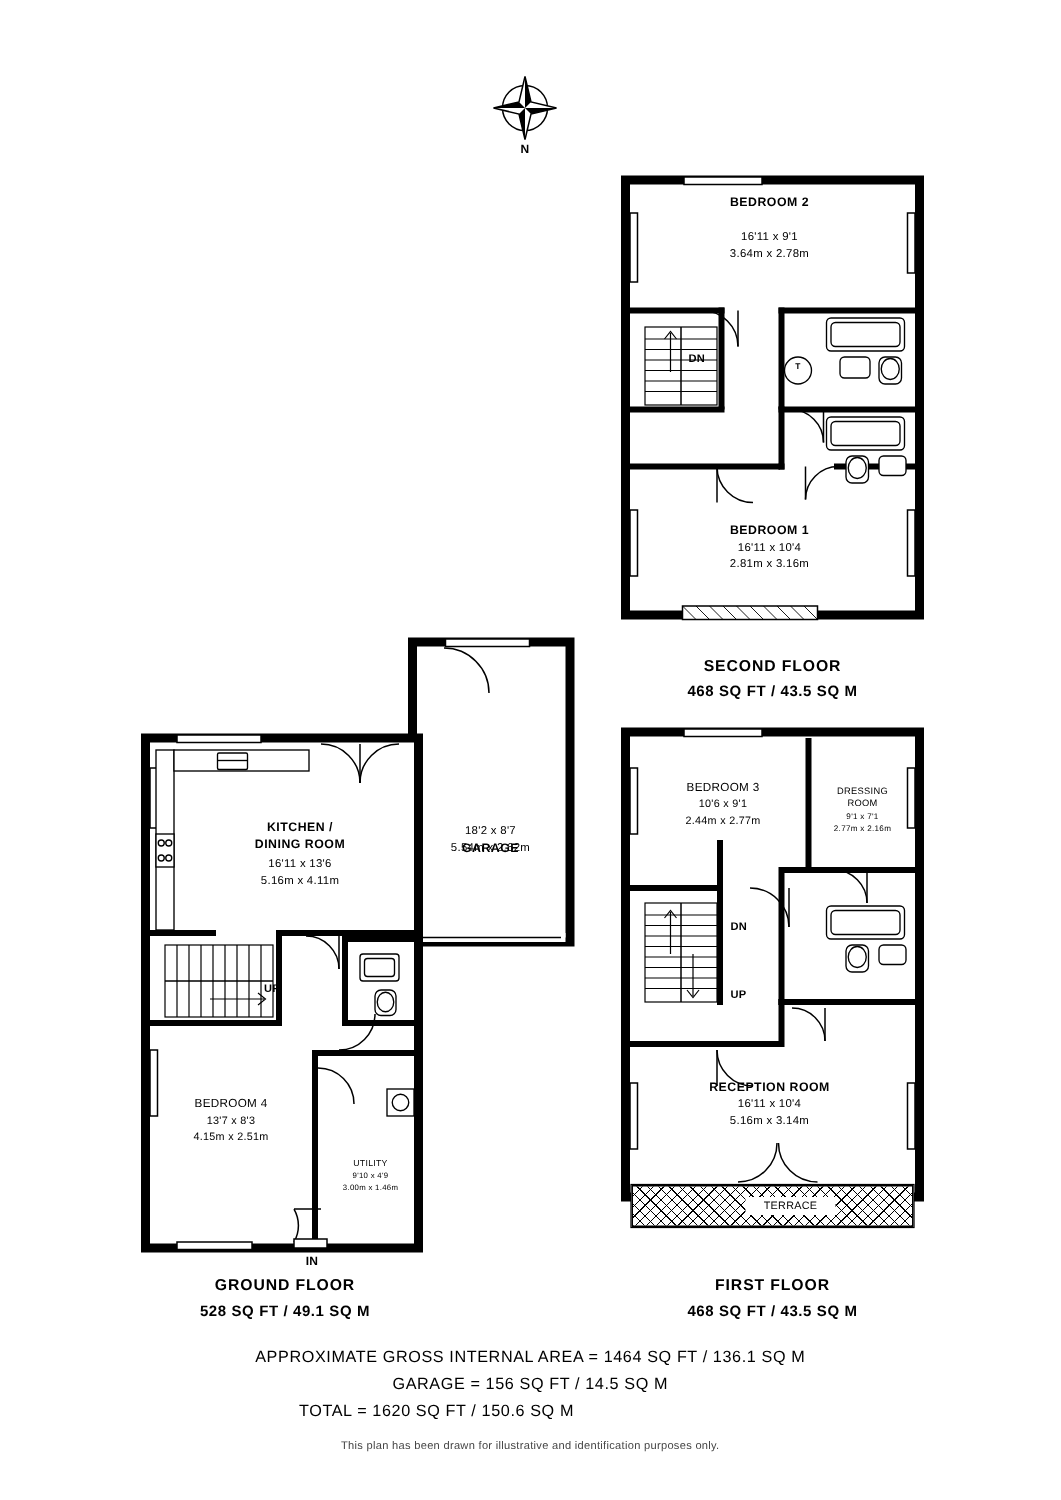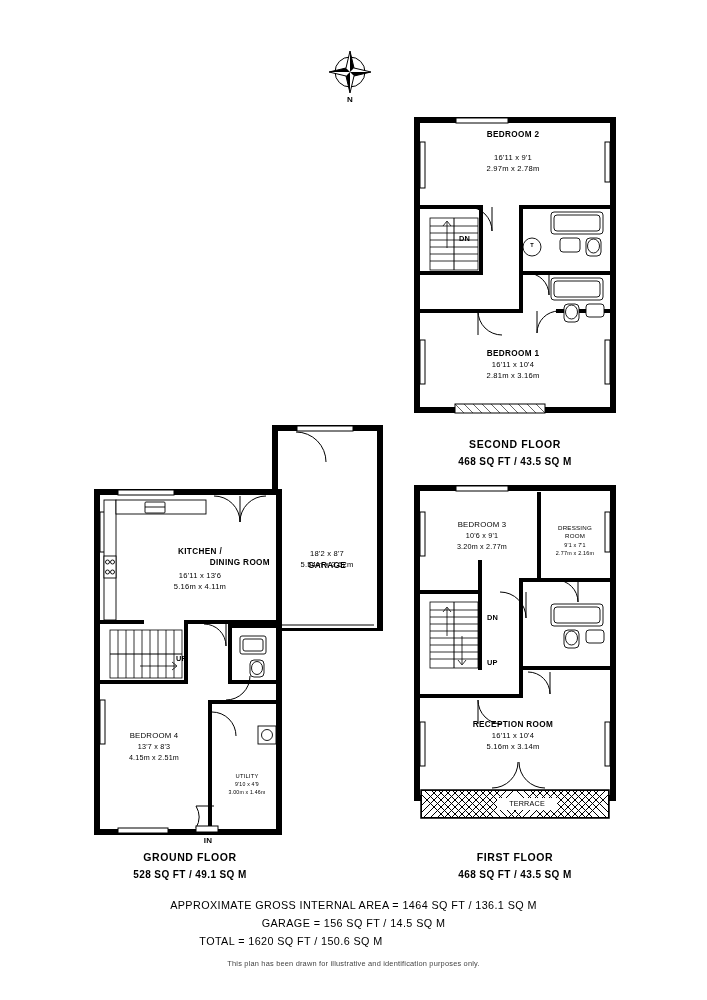--- a/index.html
+++ b/index.html
@@ -195,21 +195,21 @@
 
       <rect x="564" y="304" width="15" height="18" rx="4"></rect>
       <ellipse cx="571.5" cy="312" rx="6" ry="7"></ellipse>
 
       <rect x="586" y="304" width="18" height="13" rx="3"></rect>
     </g>
   </svg>
 
   <div class="lbl room-name" style="left:443px; top:130px; width:140px;">BEDROOM 2</div>
   <div class="lbl room-dim" style="left:443px; top:153px; width:140px;">16'11 x 9'1</div>
-  <div class="lbl room-dim" style="left:443px; top:164px; width:140px;">2.97m x 2.78m</div>
+  <div class="lbl room-dim" style="left:443px; top:164px; width:140px;">3.64m x 2.78m</div>
 
   <div class="lbl room-name" style="left:443px; top:349px; width:140px;">BEDROOM 1</div>
   <div class="lbl room-dim" style="left:443px; top:360px; width:140px;">16'11 x 10'4</div>
   <div class="lbl room-dim" style="left:443px; top:371px; width:140px;">2.81m x 3.16m</div>
 
   <div class="lbl dn-up" style="left:459px; top:234px; width:30px; text-align:left;">DN</div>
   <div class="lbl tiny" style="left:522px; top:242px; width:20px;">T</div>
 
   <div class="lbl floor-title" style="left:415px; top:438px; width:200px;">SECOND FLOOR</div>
   <div class="lbl floor-area" style="left:415px; top:456px; width:200px;">468 SQ FT / 43.5 SQ M</div>
@@ -283,21 +283,21 @@
       <rect x="586" y="630" width="18" height="13" rx="3"></rect>
     </g>
   </svg>
 
   <div class="hatch" style="left:421px; top:790px; width:188px; height:28px;"></div>
   <div style="position:absolute; left:497px; top:798px; width:60px; height:12px; background:#fff;"></div>
   <div class="lbl small-name" style="left:492px; top:799px; width:70px; font-size:7.2px;">TERRACE</div>
 
   <div class="lbl small-name" style="left:430px; top:520px; width:104px; font-size:7.8px;">BEDROOM 3</div>
   <div class="lbl small-dim" style="left:430px; top:531px; width:104px; font-size:7.2px;">10'6 x 9'1</div>
-  <div class="lbl small-dim" style="left:430px; top:542px; width:104px; font-size:7.2px;">3.20m x 2.77m</div>
+  <div class="lbl small-dim" style="left:430px; top:542px; width:104px; font-size:7.2px;">2.44m x 2.77m</div>
 
   <div class="lbl small-name" style="left:544px; top:524px; width:62px;">DRESSING</div>
   <div class="lbl small-name" style="left:544px; top:532px; width:62px;">ROOM</div>
   <div class="lbl small-dim" style="left:544px; top:542px; width:62px; font-size:5.4px;">9'1 x 7'1</div>
   <div class="lbl small-dim" style="left:544px; top:550px; width:62px; font-size:5.4px;">2.77m x 2.16m</div>
 
   <div class="lbl room-name" style="left:443px; top:720px; width:140px;">RECEPTION ROOM</div>
   <div class="lbl room-dim" style="left:443px; top:731px; width:140px;">16'11 x 10'4</div>
   <div class="lbl room-dim" style="left:443px; top:742px; width:140px;">5.16m x 3.14m</div>
 
@@ -400,21 +400,21 @@
       <line x1="196" y1="806" x2="214" y2="806"></line>
       <rect x="196" y="826" width="22" height="6" fill="#fff" stroke="#000" stroke-width="1"></rect>
     </g>
 
     <g stroke="#000" stroke-width="1">
       <line x1="281" y1="625" x2="374" y2="625"></line>
     </g>
   </svg>
 
   <div class="lbl room-name" style="left:130px; top:547px; width:140px;">KITCHEN /</div>
-  <div class="lbl room-name" style="left:130px; top:558px; width:140px;text-align:right;">DINING ROOM</div>
+  <div class="lbl room-name" style="left:130px; top:558px; width:140px;">DINING ROOM</div>
   <div class="lbl room-dim" style="left:130px; top:571px; width:140px;">16'11 x 13'6</div>
   <div class="lbl room-dim" style="left:130px; top:582px; width:140px;">5.16m x 4.11m</div>
 
   <div class="lbl room-name" style="left:278px; top:524px; width:98px;margin-top:37px;">GARAGE</div>
   <div class="lbl room-dim" style="left:278px; top:549px; width:98px;">18'2 x 8'7</div>
   <div class="lbl room-dim" style="left:278px; top:560px; width:98px;">5.54m x 2.62m</div>
 
   <div class="lbl small-name" style="left:104px; top:731px; width:100px; font-size:7.8px;">BEDROOM 4</div>
   <div class="lbl small-dim" style="left:104px; top:742px; width:100px; font-size:7.2px;">13'7 x 8'3</div>
   <div class="lbl small-dim" style="left:104px; top:753px; width:100px; font-size:7.2px;">4.15m x 2.51m</div>

